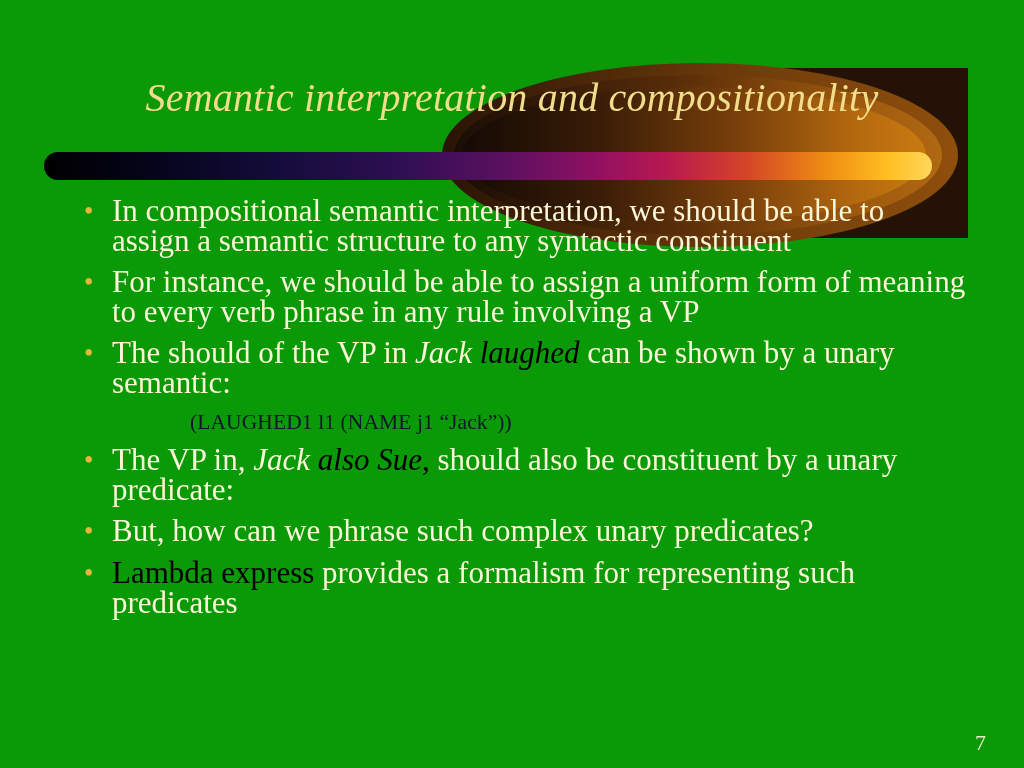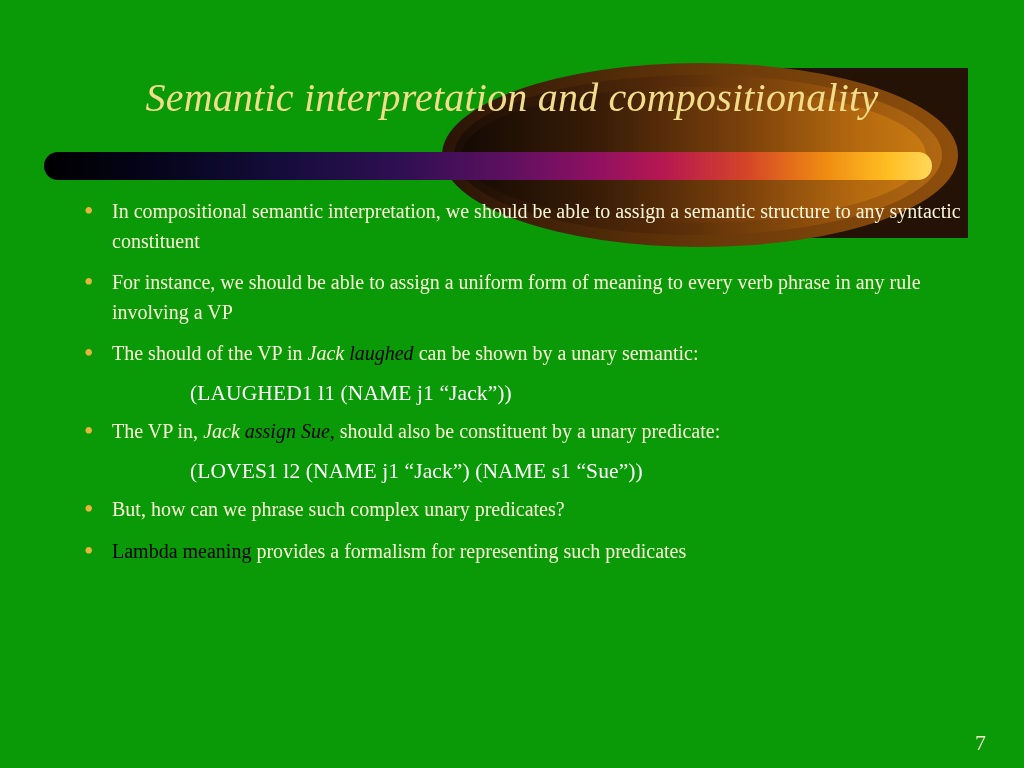--- a/index.html
+++ b/index.html
@@ -63,40 +63,40 @@
     width: 34px;
     font-size: 27px;
     line-height: 31px;
     color: #e8b53a;
     text-align: left;
     padding-left: 6px;
     box-sizing: border-box;
   }
   .bullet-text {
     flex: 1 1 auto;
-    font-size: 20px;
+    font-size: 31px;
     line-height: 30px;
     color: #fbf6d8;
     text-align: left;
   }
   .em-red {
     color: #000000;
   }
   .it {
     font-style: italic;
   }
   .white-it {
     color: #fbf6d8;
     font-style: italic;
   }
 
   .formula {
     font-size: 21.5px;
     line-height: 27px;
-    color: #ffffff;
+    color: #0f172a;
     margin: 2px 0 9px 112px;
     letter-spacing: .1px;
   }
 
   
   .page-number {
     position: absolute;
     right: 38px;
     bottom: 12px;
     font-size: 22px;
@@ -169,31 +169,30 @@
     </div>
 
     <div class="bullet-row">
       <span class="bullet-dot">•</span>
       <span class="bullet-text"><span>The should of the VP in </span><span class="white-it">Jack </span><span class="em-red it">laughed</span><span> can be shown by a unary semantic:</span></span>
     </div>
     <div class="formula">(LAUGHED1 l1 (NAME j1 “Jack”))</div>
 
     <div class="bullet-row">
       <span class="bullet-dot">•</span>
-      <span class="bullet-text"><span>The VP in, </span><span class="white-it">Jack </span><span class="em-red it">assign Sue</span><span class="em-red">,</span><span> should also be constituent by a unary predicate:</span></span>
+      <span class="bullet-text"><span>The VP in, </span><span class="white-it">Jack </span><span class="em-red it">also Sue</span><span class="em-red">,</span><span> should also be constituent by a unary predicate:</span></span>
     </div>
-    <div class="formula">(LOVES1 l2 (NAME j1 “Jack”) (NAME s1 “Sue”))</div>
 
     <div class="bullet-row">
       <span class="bullet-dot">•</span>
       <span class="bullet-text"><span>But, how can we phrase such complex unary predicates?</span></span>
     </div>
 
     <div class="bullet-row">
       <span class="bullet-dot">•</span>
-      <span class="bullet-text"><span class="em-red">Lambda meaning</span><span> provides a formalism for representing such predicates</span></span>
+      <span class="bullet-text"><span class="em-red">Lambda express</span><span> provides a formalism for representing such predicates</span></span>
     </div>
 
   </div>
 
   <div class="page-number">7</div>
 
 </div>
 
 </body></html>

